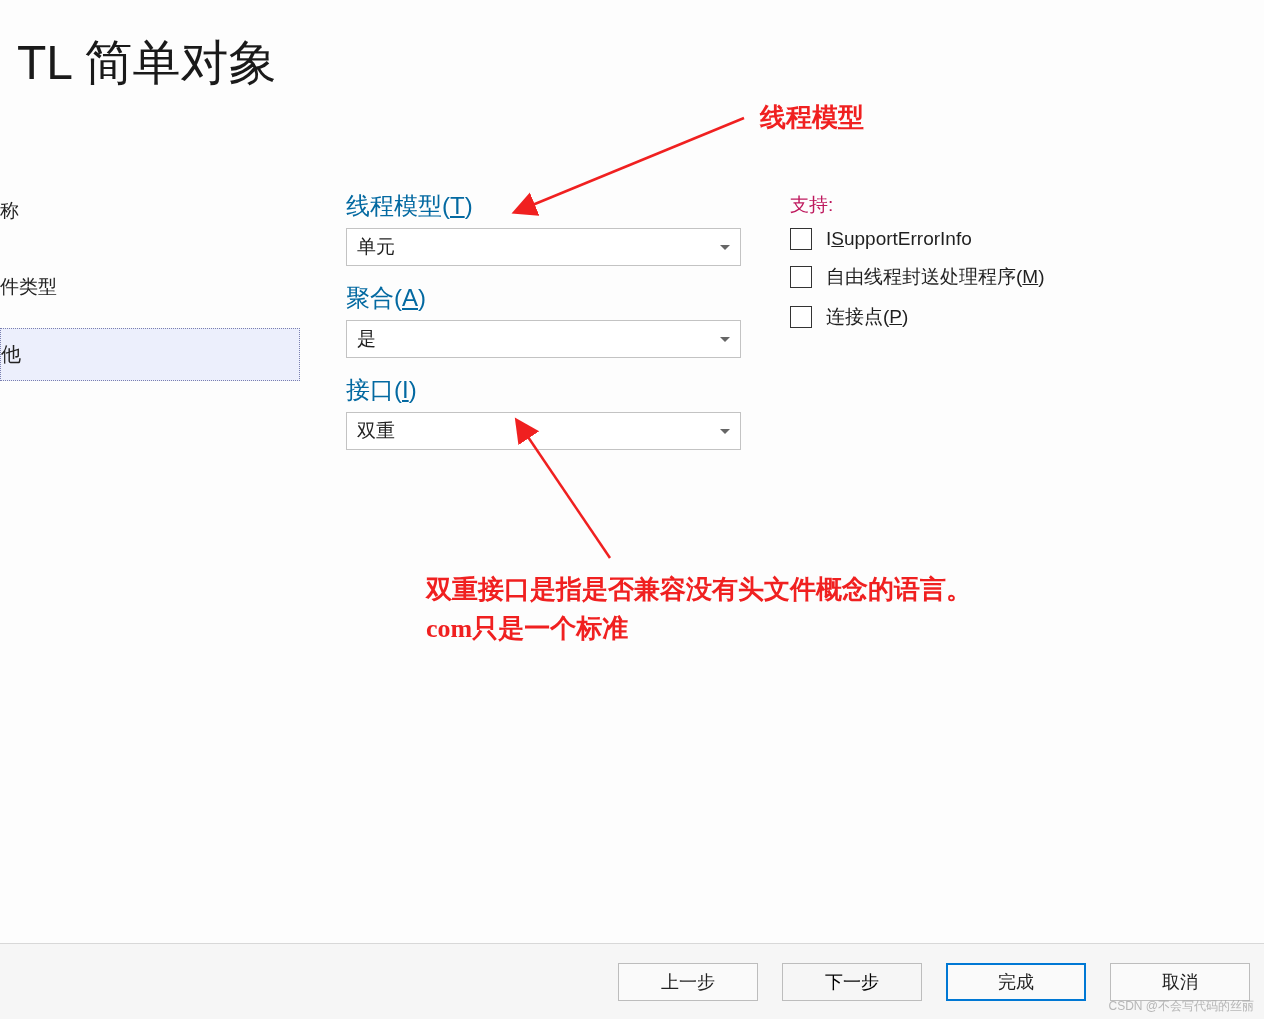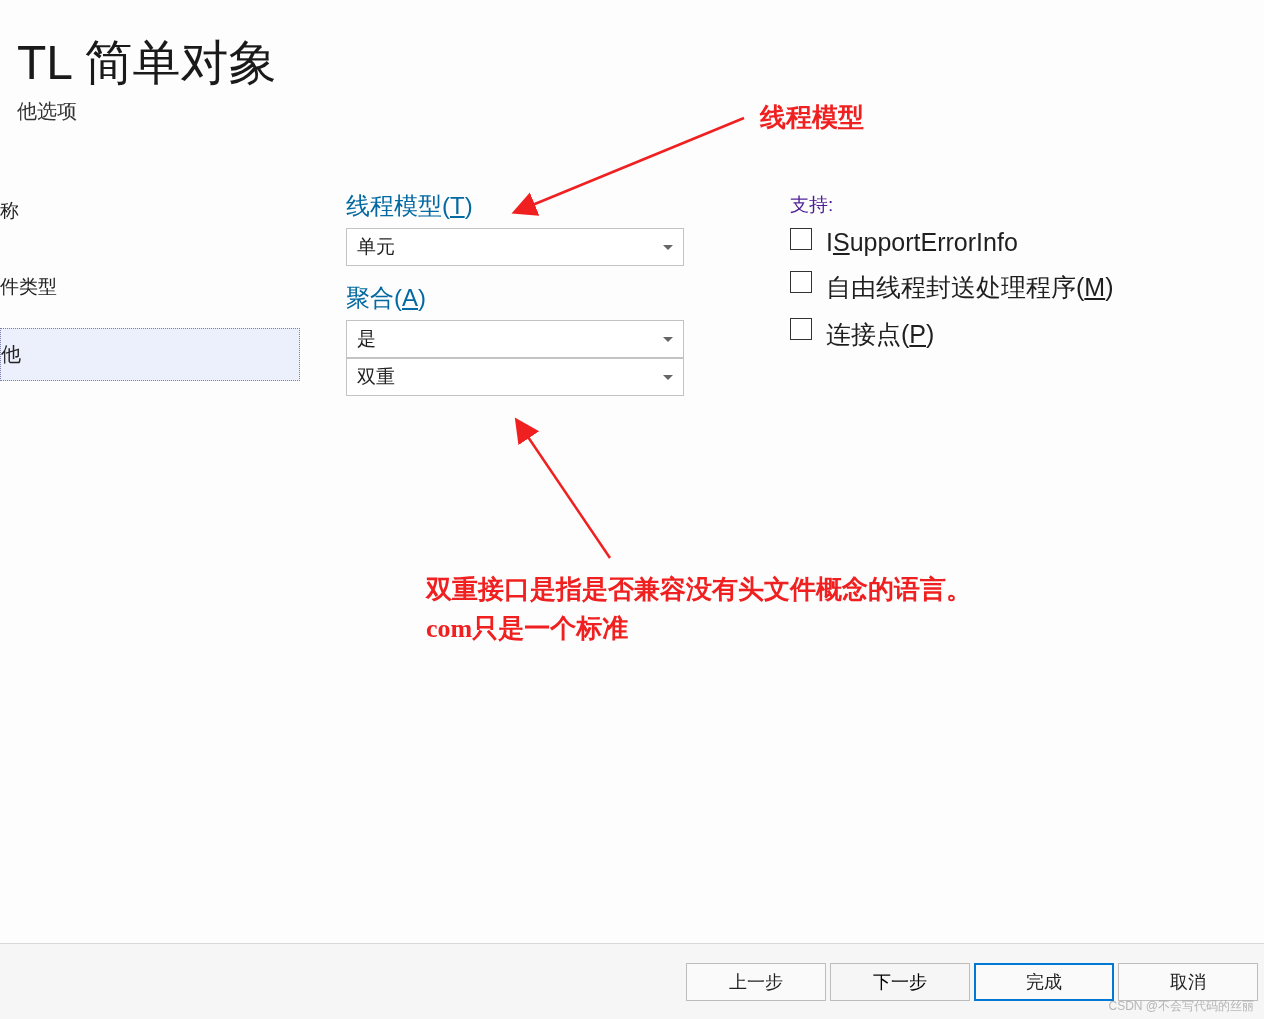--- a/index.html
+++ b/index.html
@@ -50,21 +50,21 @@
   }
   .form-label {
     font-size: 24px;
     color: #0369a1;
     margin-bottom: 6px;
     margin-top: 16px;
   }
   .form-label:first-child { margin-top: 0; }
   .underline { text-decoration: underline; }
   .select {
-    width: 338px;
+    width: 395px;
     height: 38px;
     border: 1px solid #c3c3c3;
     background: #fff;
     display: flex;
     align-items: center;
     justify-content: space-between;
     padding: 0 10px;
     font-size: 19px;
     color: #222;
     cursor: pointer;
@@ -75,29 +75,29 @@
     border-right: 5px solid transparent;
     border-top: 5px solid #666;
   }
   .support-area {
     position: absolute;
     left: 790px;
     top: 192px;
   }
   .support-title {
     font-size: 19px;
-    color: #4c1d95;
+    color: #be185d;
     margin-bottom: 10px;
   }
   .check-row {
     display: flex;
-    align-items: flex-start;
+    align-items: center;
     gap: 14px;
     margin-bottom: 14px;
-    font-size: 25px;
+    font-size: 19px;
   }
   .checkbox {
     width: 22px; height: 22px;
     border: 1px solid #333;
     background: #fff;
     flex-shrink: 0;
   }
   .annotation {
     position: absolute;
     color: #f02020;
@@ -111,22 +111,22 @@
   svg.arrow { position: absolute; overflow: visible; }
   .footer {
     position: absolute;
     left: 0; right: 0; bottom: 0;
     height: 76px;
     border-top: 1px solid #d8d8d8;
     background: #f6f6f6;
     display: flex;
     align-items: center;
     justify-content: flex-end;
-    padding-right: 6px;
-    gap: 4px;
+    padding-right: 14px;
+    gap: 24px;
   }
   .btn {
     width: 140px;
     height: 38px;
     border: 1px solid #bdbdbd;
     background: #fafafa;
     font-size: 18px;
     display: flex;
     align-items: center;
     justify-content: center;
@@ -146,21 +146,20 @@
     right: 10px; bottom: 4px;
     font-size: 12px;
     color: rgba(120,120,120,0.5);
   }
 </style>
 </head>
 <body>
 
 <div class="header">
   <div class="title">TL 简单对象</div>
-  <div class="subtitle">他选项</div>
 </div>
 
 <div class="sidebar">
   <div class="side-item">称</div>
   <div class="side-item" style="margin-top:30px;">件类型</div>
   <div class="side-item side-selected" style="margin-top:18px;">他</div>
 </div>
 
 <div class="form-area">
   <div class="form-label">
@@ -172,20 +171,23 @@
   </div>
 
   <div class="form-label">
     <span>聚合(</span><span class="underline">A</span><span>)</span>
   </div>
   <div class="select">
     <span>是</span>
     <span class="chevron"></span>
   </div>
 
+  <div class="form-label">
+    <span>接口(</span><span class="underline">I</span><span>)</span>
+  </div>
   <div class="select">
     <span>双重</span>
     <span class="chevron"></span>
   </div>
 </div>
 
 <div class="support-area">
   <div class="support-title">支持:</div>
   <div class="check-row">
     <div class="checkbox"></div>

